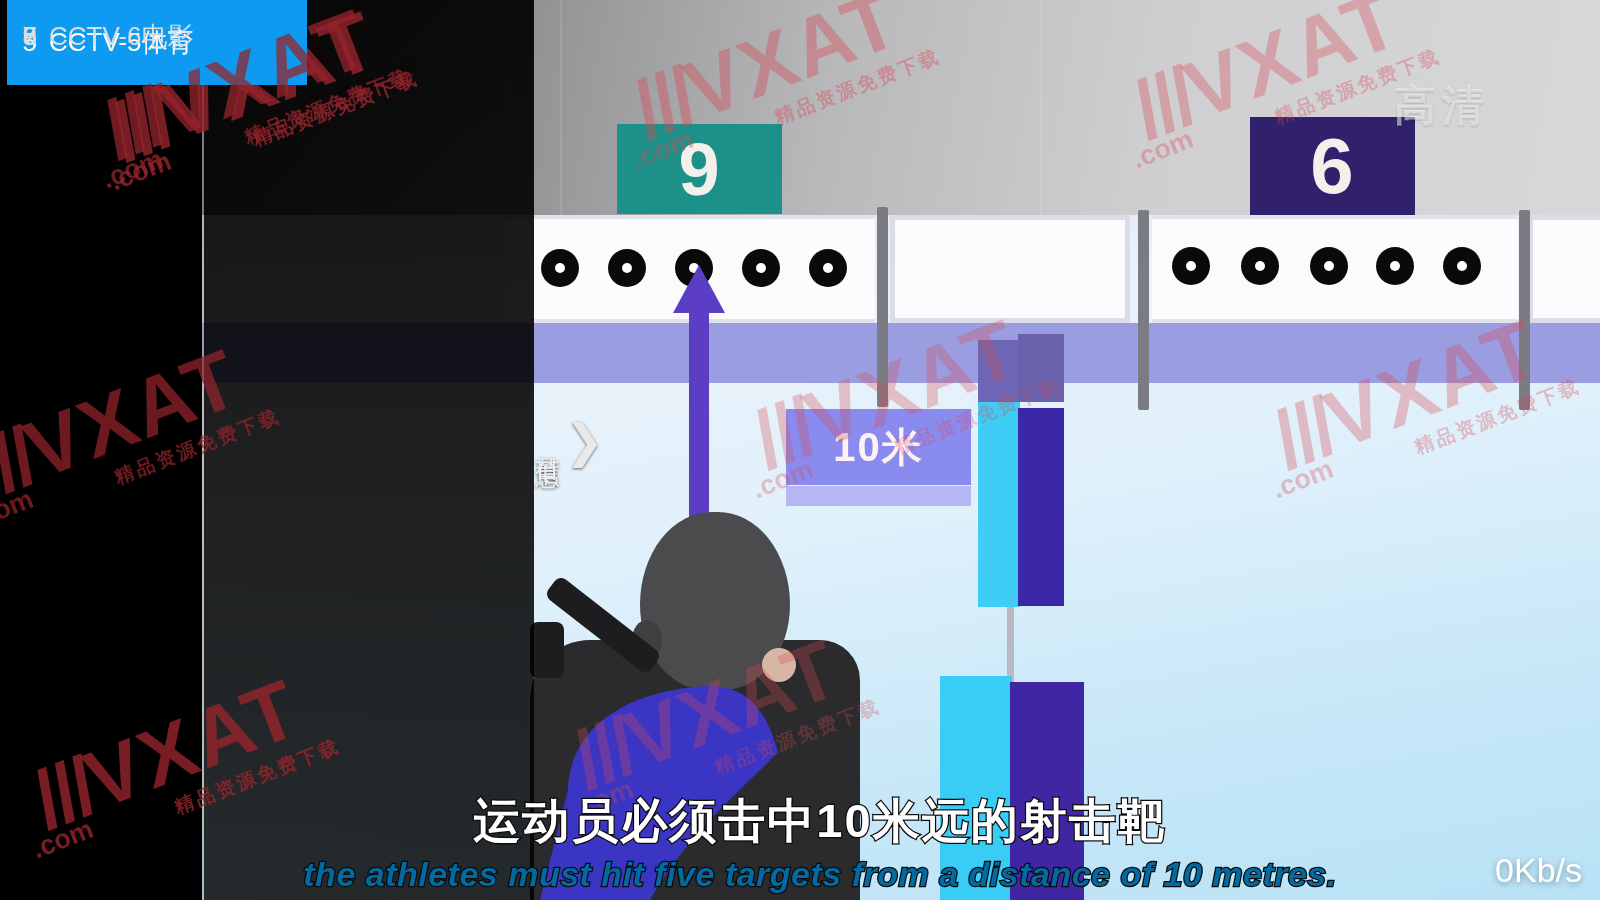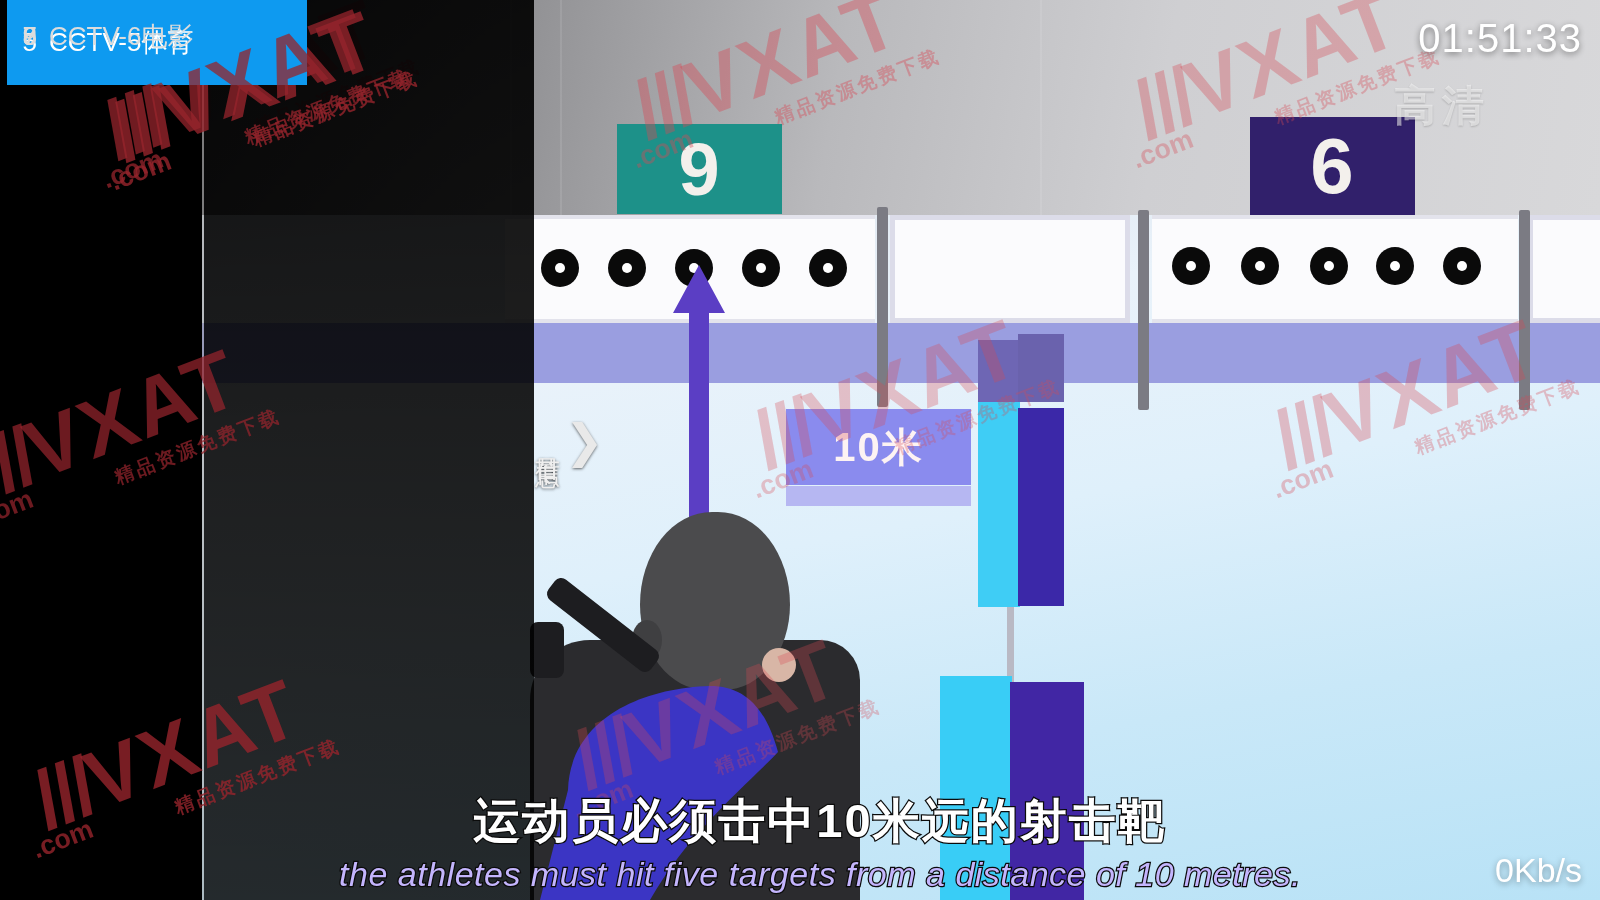--- a/index.html
+++ b/index.html
@@ -93,22 +93,22 @@
   #hd-logo { position:absolute; right:110px; top:78px; color:rgba(255,255,255,.52);
     font-size:42px; letter-spacing:6px; font-weight:600;
     text-shadow:0 1px 2px rgba(0,0,0,.18); }
   #netspeed { position:absolute; right:18px; bottom:10px; color:#fff; font-size:34px;
     text-shadow:0 2px 6px rgba(0,0,0,.35); }
 
   
   #subs { position:absolute; left:0; right:0; bottom:6px; text-align:center;margin-left:40px; }
   #sub-cn { font-size:47px; font-weight:700; color:#fff; letter-spacing:2px;
     -webkit-text-stroke:2.5px #0b0b0b; paint-order:stroke fill; }
-  #sub-en { margin-top:2px; font-size:34px; font-weight:400; font-style:italic;
-    color:#c4b5fd; letter-spacing:.5px; -webkit-text-stroke:2.5px #0b0b0b;
+  #sub-en { margin-top:2px; font-size:34px; font-weight:700; font-style:italic;
+    color:#0369a1; letter-spacing:.5px; -webkit-text-stroke:2.5px #0b0b0b;
     paint-order:stroke fill; }
 </style>
 </head>
 <body>
 
 <div id="screen">
 
   <div id="video">
 
     <div class="wall-top"></div>
@@ -287,21 +287,20 @@
       </div>
     <div class="ch-item" style="top:798">
       <span class="num">9</span>
       </div>
 
     <div id="proginfo">
       <span class="vtxt">节目信息</span>
       <span class="chev">❯</span>
     </div>
 
-    <div id="clock">01:51:33</div>
     <div id="hd-logo">高清</div>
     <div id="netspeed">0Kb/s</div>
 
     <div id="subs">
       <div id="sub-cn">运动员必须击中10米远的射击靶</div>
       <div id="sub-en">the athletes must hit five targets from a distance of 10 metres.</div>
     </div>
   </div>
 </div>
 

